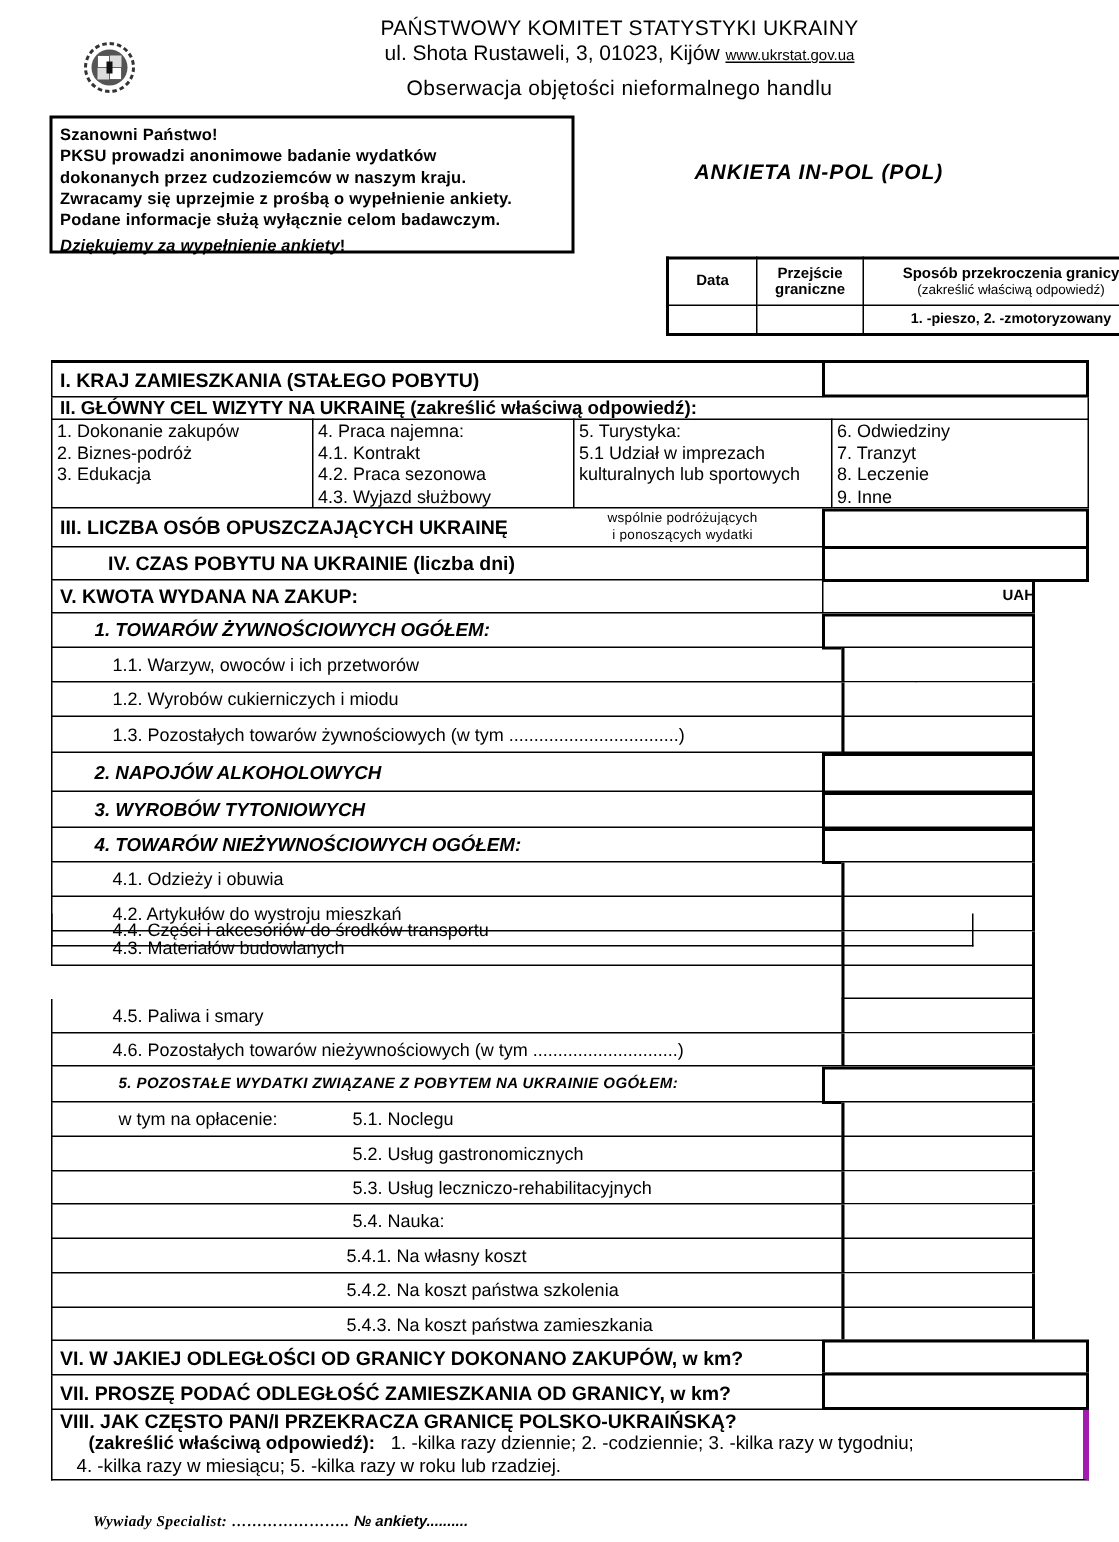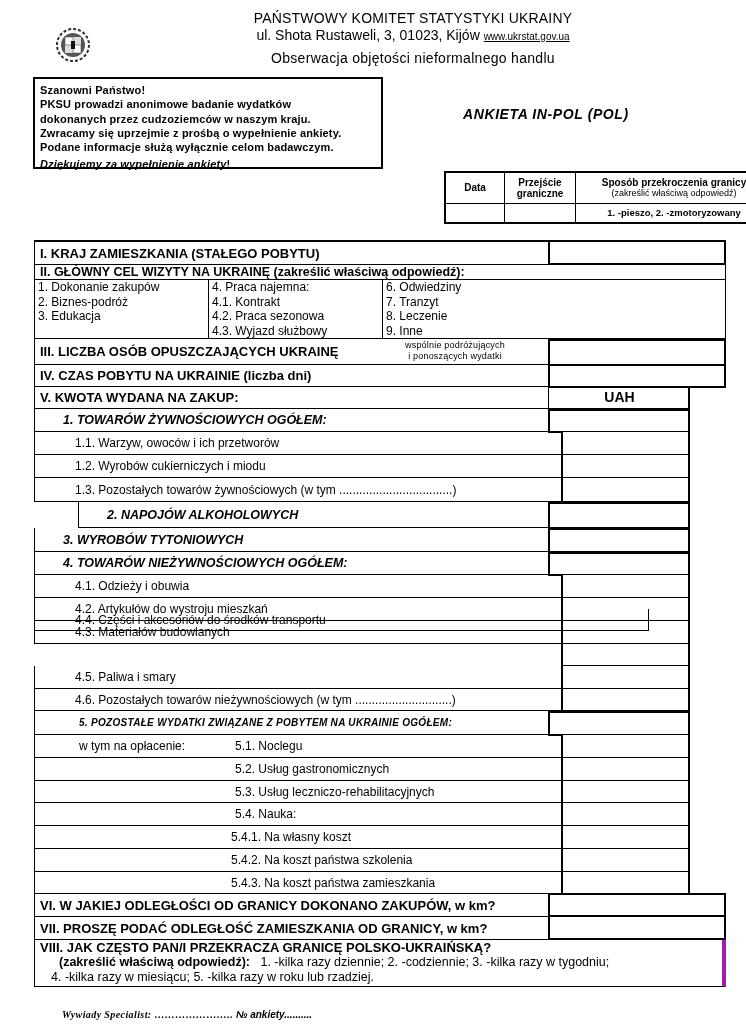--- a/index.html
+++ b/index.html
@@ -21,21 +21,21 @@
   .row { position: absolute; left: 34px; box-sizing: border-box; border-left: 1px solid #000; border-right: 1px solid #000; border-bottom: 1px solid #000; display: flex; align-items: center; font-size: 13px; }
   .row .lbl { padding-left: 5px; white-space: nowrap; }
   .b { font-weight: bold; }
   .sec { font-weight: bold; font-size: 13px; }
   .ans { position: absolute; box-sizing: border-box; border: 2px solid #000; background: #fff; }
   .ans2 { position: absolute; box-sizing: border-box; border-left: 2px solid #000; border-right: 2px solid #000; border-bottom: 1px solid #000; background: #fff; }
   .thick-top { border-top: 2px solid #000; }
   .opts { position: absolute; left: 34px; top: 279px; width: 692px; height: 60px; box-sizing: border-box; border: 1px solid #000; border-top: none; display: flex; font-size: 12px; line-height: 14.5px; }
   .opts .col { box-sizing: border-box; border-right: 1px solid #000; padding-left: 3px; padding-top: 1px; }
   .opts .col:last-child { border-right: none; }
-  .uah { position: absolute; left: 549px; top: 386px; width: 141px; height: 23px; text-align: center; font-weight: bold; font-size: 14px; line-height: 23px; }
+  .uah { position: absolute; left: 549px; top: 386px; width: 141px; height: 23px; text-align: right; font-weight: bold; font-size: 10px; line-height: 23px; }
   .footer { left: 62px; top: 1009px; font-size: 10px; font-style: italic; font-weight: bold; }
   .footer .serif { font-family: "Liberation Serif", serif; letter-spacing: 0.4px; }
 </style>
 </head>
 <body>
 
 <div class="abs logo">
   <svg width="36" height="36" viewBox="0 0 36 36">
     <circle cx="18" cy="18" r="16" fill="none" stroke="#333" stroke-width="2" stroke-dasharray="3 2"></circle>
     <circle cx="18" cy="18" r="12" fill="#555"></circle>
@@ -94,35 +94,40 @@
     <div>1. Dokonanie zakupów</div>
     <div>2. Biznes-podróż</div>
     <div>3. Edukacja</div>
   </div>
   <div class="col" style="width:174px">
     <div>4. Praca najemna:</div>
     <div>4.1. Kontrakt</div>
     <div>4.2. Praca sezonowa</div>
     <div>4.3. Wyjazd służbowy</div>
   </div>
+  <div class="col" style="width:172px">
+    <div>5. Turystyka:</div>
+    <div>5.1 Udział w imprezach</div>
+    <div>kulturalnych lub sportowych</div>
+  </div>
   <div class="col" style="flex:1">
     <div>6. Odwiedziny</div>
     <div>7. Tranzyt</div>
     <div>8. Leczenie</div>
     <div>9. Inne</div>
   </div>
 </div>
 
 <div class="row" style="top:339px;width:515px;height:26px;">
   <span class="lbl sec">III. LICZBA OSÓB OPUSZCZAJĄCYCH UKRAINĘ</span>
   <span style="position:absolute;left:335px;top:1px;width:170px;text-align:center;font-size:9px;line-height:11px;letter-spacing:0.2px"><span>wspólnie podróżujących</span><br><span>i ponoszących wydatki</span></span>
 </div>
 <div class="ans" style="left:548px;top:339px;width:178px;height:27px;"></div>
 
-<div class="row" style="top:365px;width:515px;height:22px;">
+<div class="row" style="top:365px;width:515px;height:22px;padding-left:32px;">
   <span class="lbl sec">IV. CZAS POBYTU NA UKRAINIE (liczba dni)</span>
 </div>
 <div class="ans" style="left:548px;top:364px;width:178px;height:24px;"></div>
 
 <div class="row" style="top:387px;width:515px;height:22px;">
   <span class="lbl sec">V. KWOTA WYDANA NA ZAKUP:</span>
 </div>
 <div class="abs" style="left:548px;top:387px;width:142px;height:22px;box-sizing:border-box;border-right:2px solid #000;border-bottom:1px solid #000;"></div>
 <div class="uah">UAH</div>
 
@@ -136,21 +141,21 @@
     </div>
     <div class="ans2" style="left: 561px; width: 129px; top: 432px; height: 23px;"></div>
     <div class="row" style="top: 455px; height: 23px; width: 577px; padding-left: 32px;">
       <span style="position: absolute; left: 40px; white-space: nowrap; font-size: 12px;">1.2. Wyrobów cukierniczych i miodu</span>
     </div>
     <div class="ans2" style="left: 561px; width: 129px; top: 455px; height: 23px;"></div>
     <div class="row" style="top: 478px; height: 24px; width: 528px;">
       <span style="position: absolute; left: 40px; white-space: nowrap; font-size: 12px;">1.3. Pozostałych towarów żywnościowych (w tym ..................................)</span>
     </div>
     <div class="ans2" style="left: 561px; width: 129px; top: 478px; height: 24px;"></div>
-    <div class="row" style="top: 502px; height: 26px; width: 515px; margin-left: 44px;">
+    <div class="row" style="top: 502px; height: 26px; width: 515px;">
       <span style="position: absolute; left: 28px; white-space: nowrap; font-style: italic; font-weight: bold; font-size: 12.5px;">2. NAPOJÓW ALKOHOLOWYCH</span>
     </div>
     <div class="ans" style="left: 548px; width: 142px; top: 502px; height: 27px;"></div>
     <div class="row" style="top: 528px; height: 24px; width: 515px;">
       <span style="position: absolute; left: 28px; white-space: nowrap; font-style: italic; font-weight: bold; font-size: 12.5px;">3. WYROBÓW TYTONIOWYCH</span>
     </div>
     <div class="ans" style="left: 548px; width: 142px; top: 528px; height: 25px;"></div>
     <div class="row" style="top: 552px; height: 23px; width: 515px;">
       <span style="position: absolute; left: 28px; white-space: nowrap; font-style: italic; font-weight: bold; font-size: 12.5px;">4. TOWARÓW NIEŻYWNOŚCIOWYCH OGÓŁEM:</span>
     </div>

